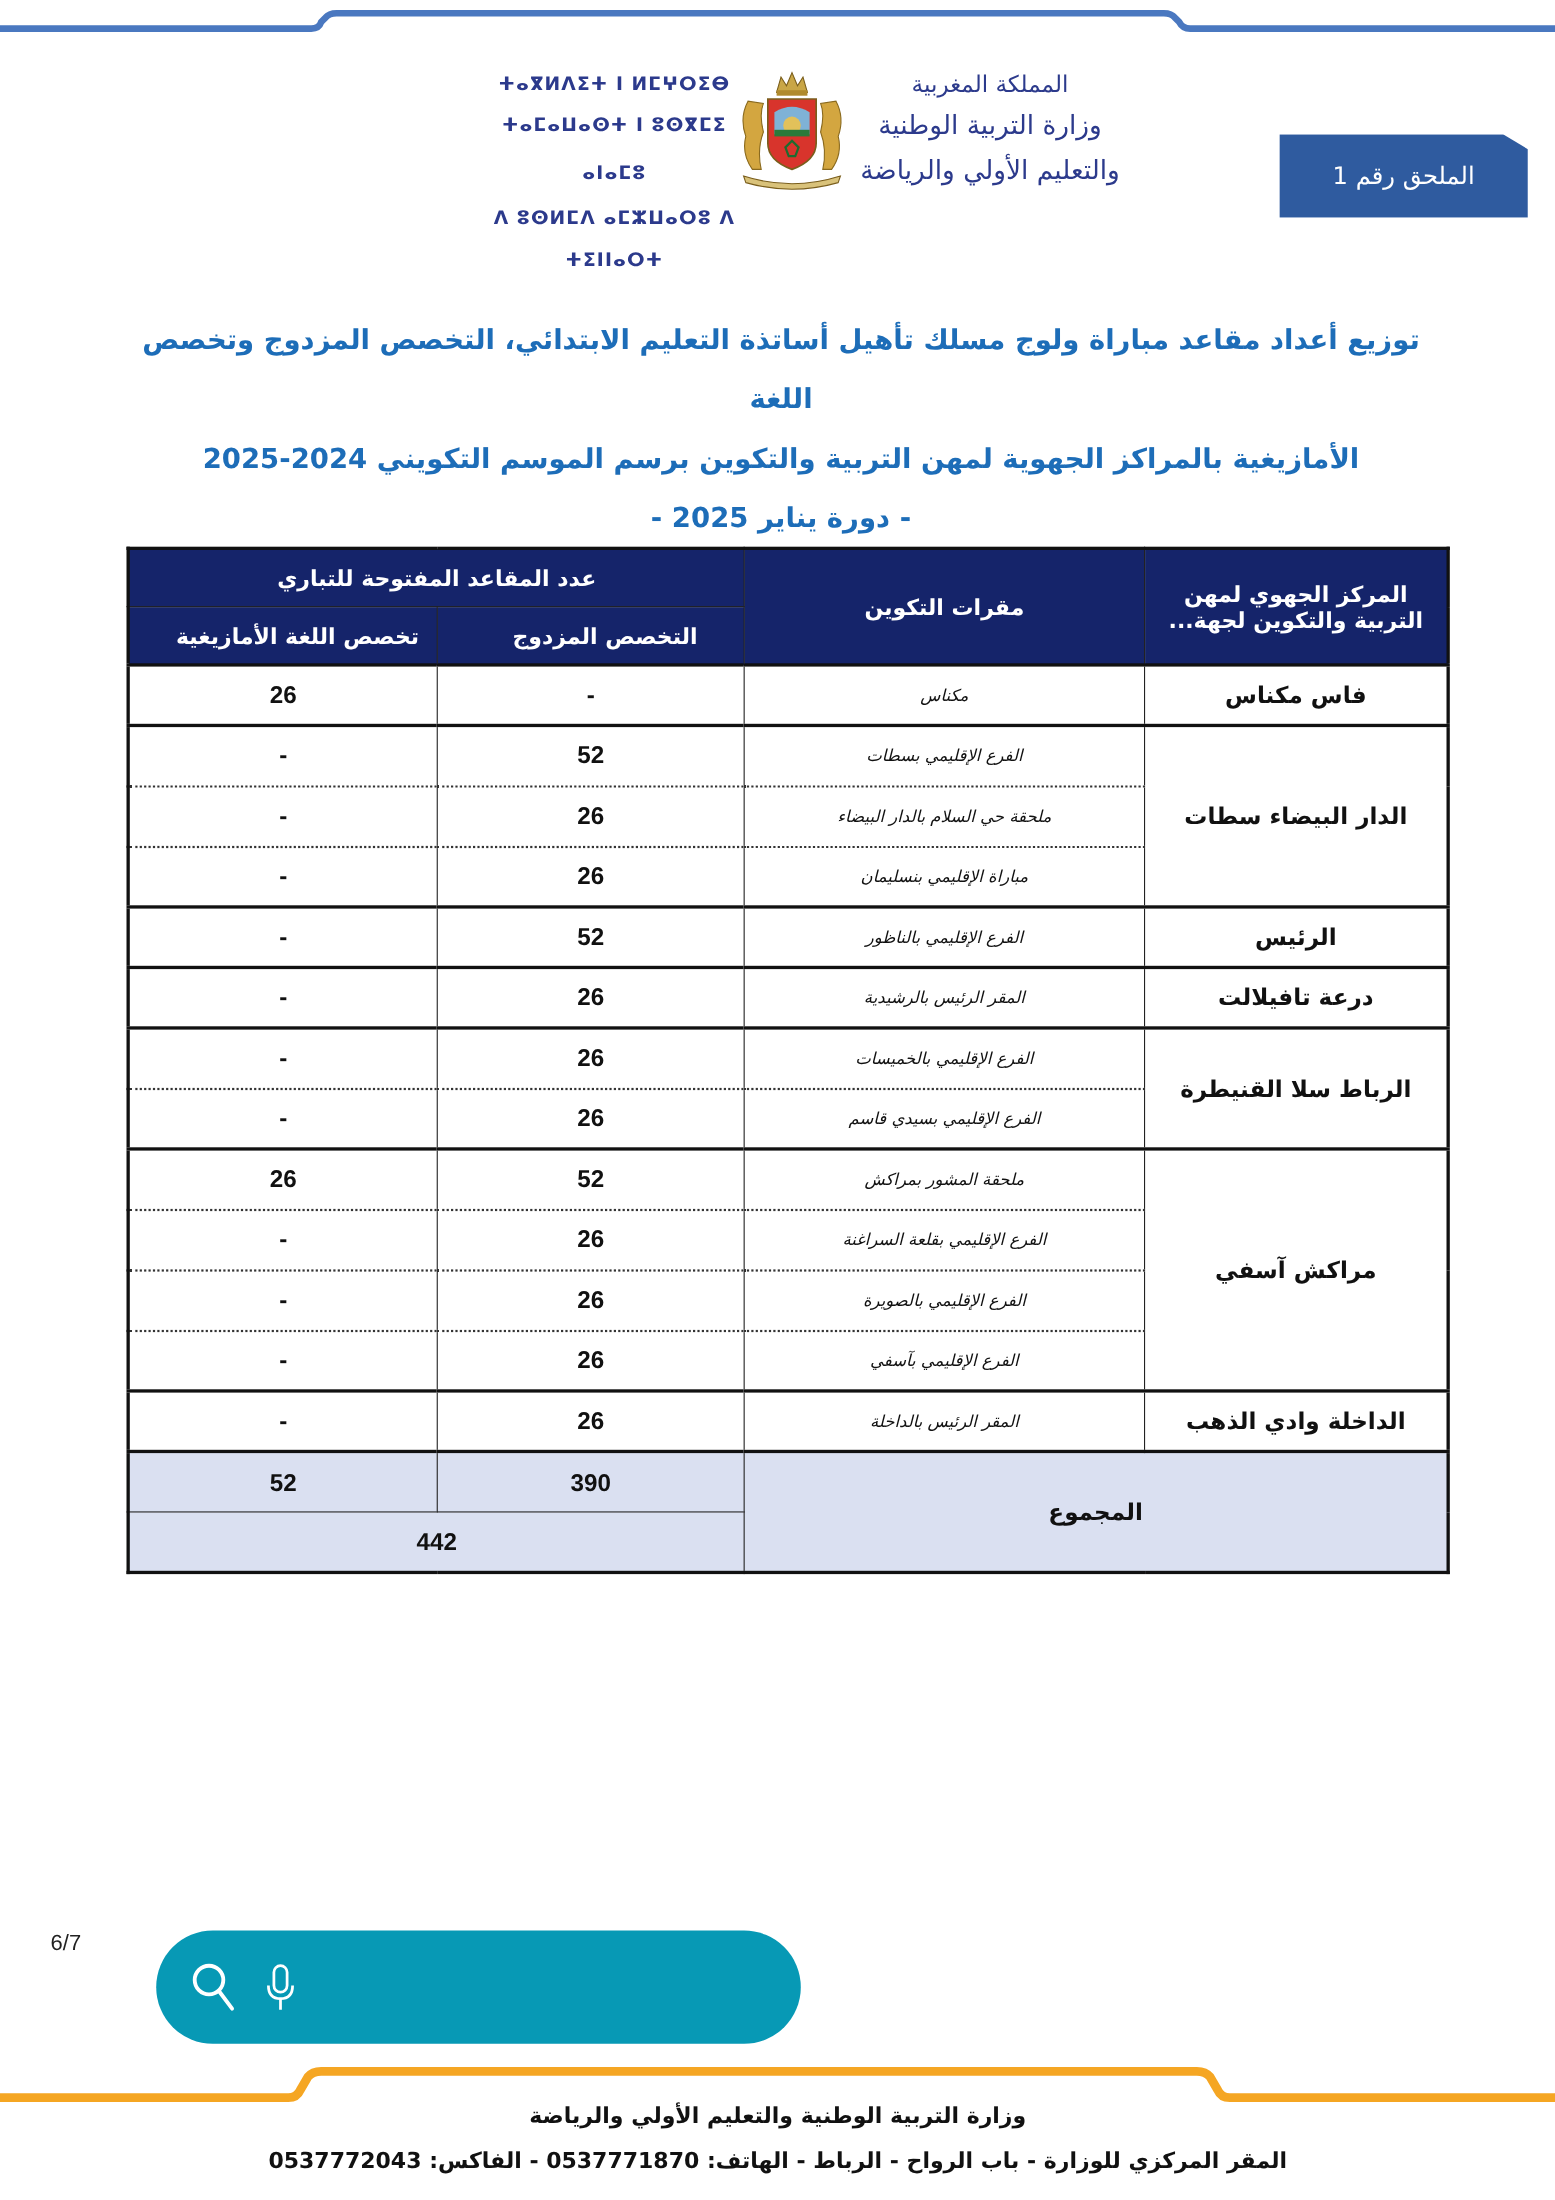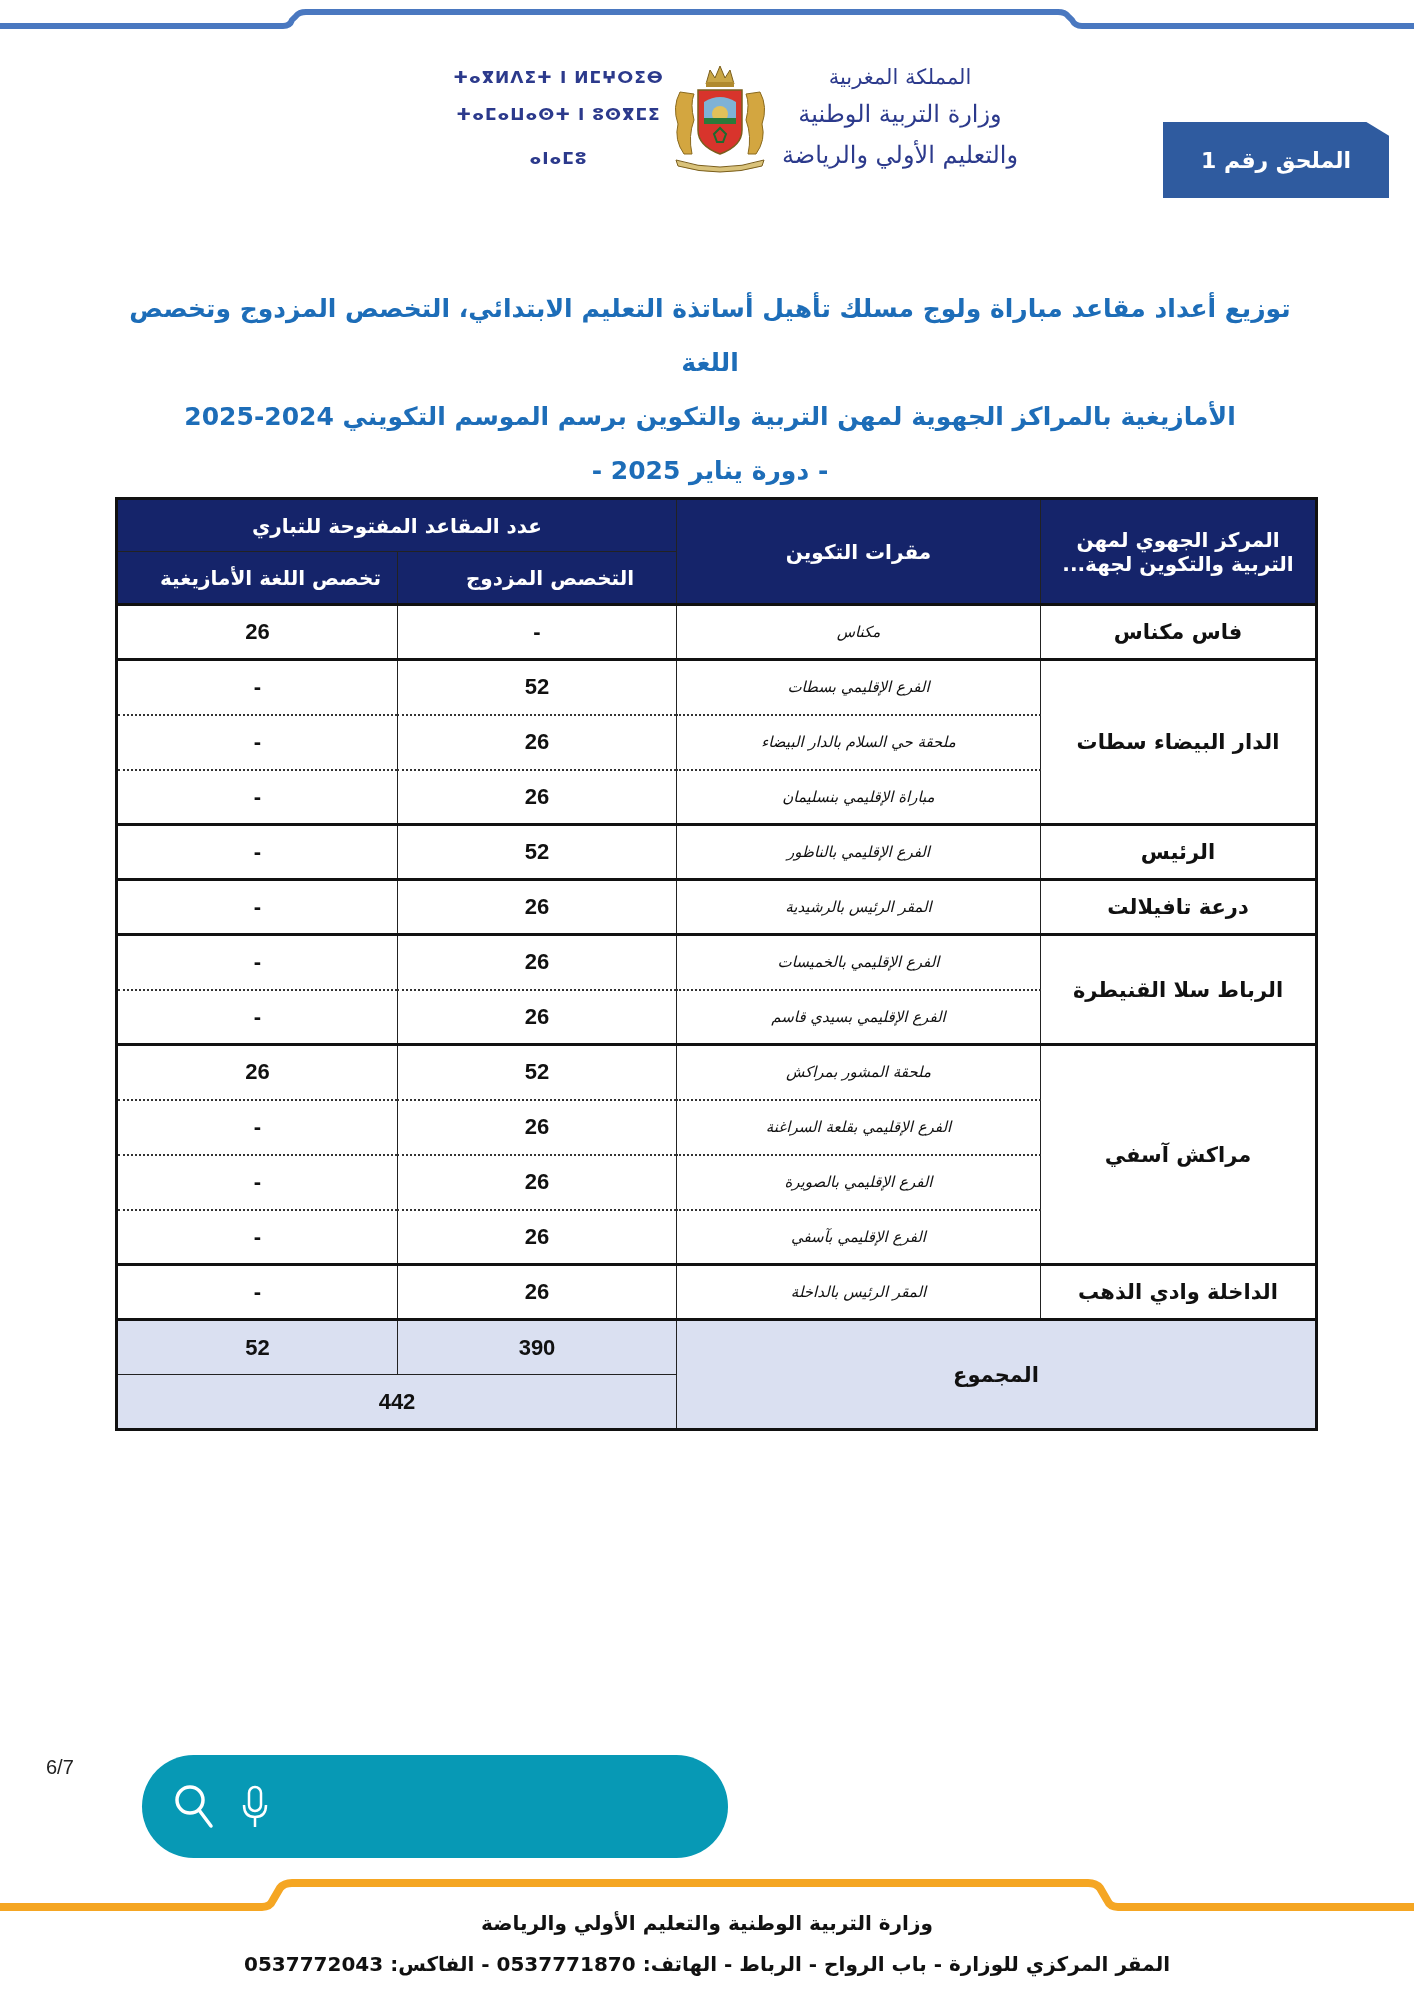--- a/index.html
+++ b/index.html
@@ -21,21 +21,21 @@
   .header-tz div { font-size: 17px; letter-spacing: 1px; }
   .header-tz .t1 { line-height: 30px; }
   .header-tz .t2 { line-height: 44px; }
   .header-tz .t3 { line-height: 38px; }
 
   .emblem { position: absolute; left: 668px; top: 62px; width: 104px; height: 112px; }
 
   .annex-box { position: absolute; left: 1163px; top: 122px; width: 226px; height: 76px;
                background: #2f5b9f; clip-path: polygon(0 0, 90% 0, 100% 18%, 100% 100%, 0 100%);
                display: flex; align-items: center; justify-content: center; }
-  .annex-box span { color: #fff; font-size: 22px; font-weight: bold; direction: rtl; }
+  .annex-box span { color: #fff; font-size: 22px; font-weight: normal; direction: rtl; }
 
   
   .title { position: absolute; left: 100px; top: 282px; width: 1220px; text-align: center; direction: rtl;
            color: #1d6db8; font-weight: bold; font-family: "DejaVu Sans", sans-serif; }
   .title .tl { font-size: 25px; line-height: 54px; }
 
   
   .tbl { position: absolute; left: 115px; top: 497px; width: 1200px; border-collapse: collapse; direction: rtl;
          table-layout: fixed; border: 3px solid #111; }
   .tbl td, .tbl th { border: 1.5px solid #222; text-align: center; vertical-align: middle; }
@@ -76,20 +76,21 @@
 
 <div class="header-ar">
   <div class="l1">المملكة المغربية</div>
   <div class="l2">وزارة التربية الوطنية</div>
   <div class="l3">والتعليم الأولي والرياضة</div>
 </div>
 
 <div class="header-tz">
   <div class="t1">ⵜⴰⴳⵍⴷⵉⵜ ⵏ ⵍⵎⵖⵔⵉⴱ</div>
   <div class="t2">ⵜⴰⵎⴰⵡⴰⵙⵜ ⵏ ⵓⵙⴳⵎⵉ ⴰⵏⴰⵎⵓ</div>
+  <div class="t3">ⴷ ⵓⵙⵍⵎⴷ ⴰⵎⵣⵡⴰⵔⵓ ⴷ ⵜⵉⵏⵏⴰⵔⵜ</div>
 </div>
 
 <svg class="emblem" viewBox="0 0 104 112">
 
   <path d="M38 22 L42 8 L47 16 L52 4 L57 16 L62 8 L66 22 Z" fill="#c9a646" stroke="#7a5e1c" stroke-width="1"></path>
   <rect x="38" y="20" width="28" height="5" fill="#b08a2e"></rect>
 
   <path d="M12 30 Q4 45 10 62 Q6 78 16 92 L24 92 Q20 74 26 58 Q22 42 26 32 Z" fill="#d3a640" stroke="#8a6a1e" stroke-width="1"></path>
   <path d="M92 30 Q100 45 94 62 Q98 78 88 92 L80 92 Q84 74 78 58 Q82 42 78 32 Z" fill="#d3a640" stroke="#8a6a1e" stroke-width="1"></path>
 

